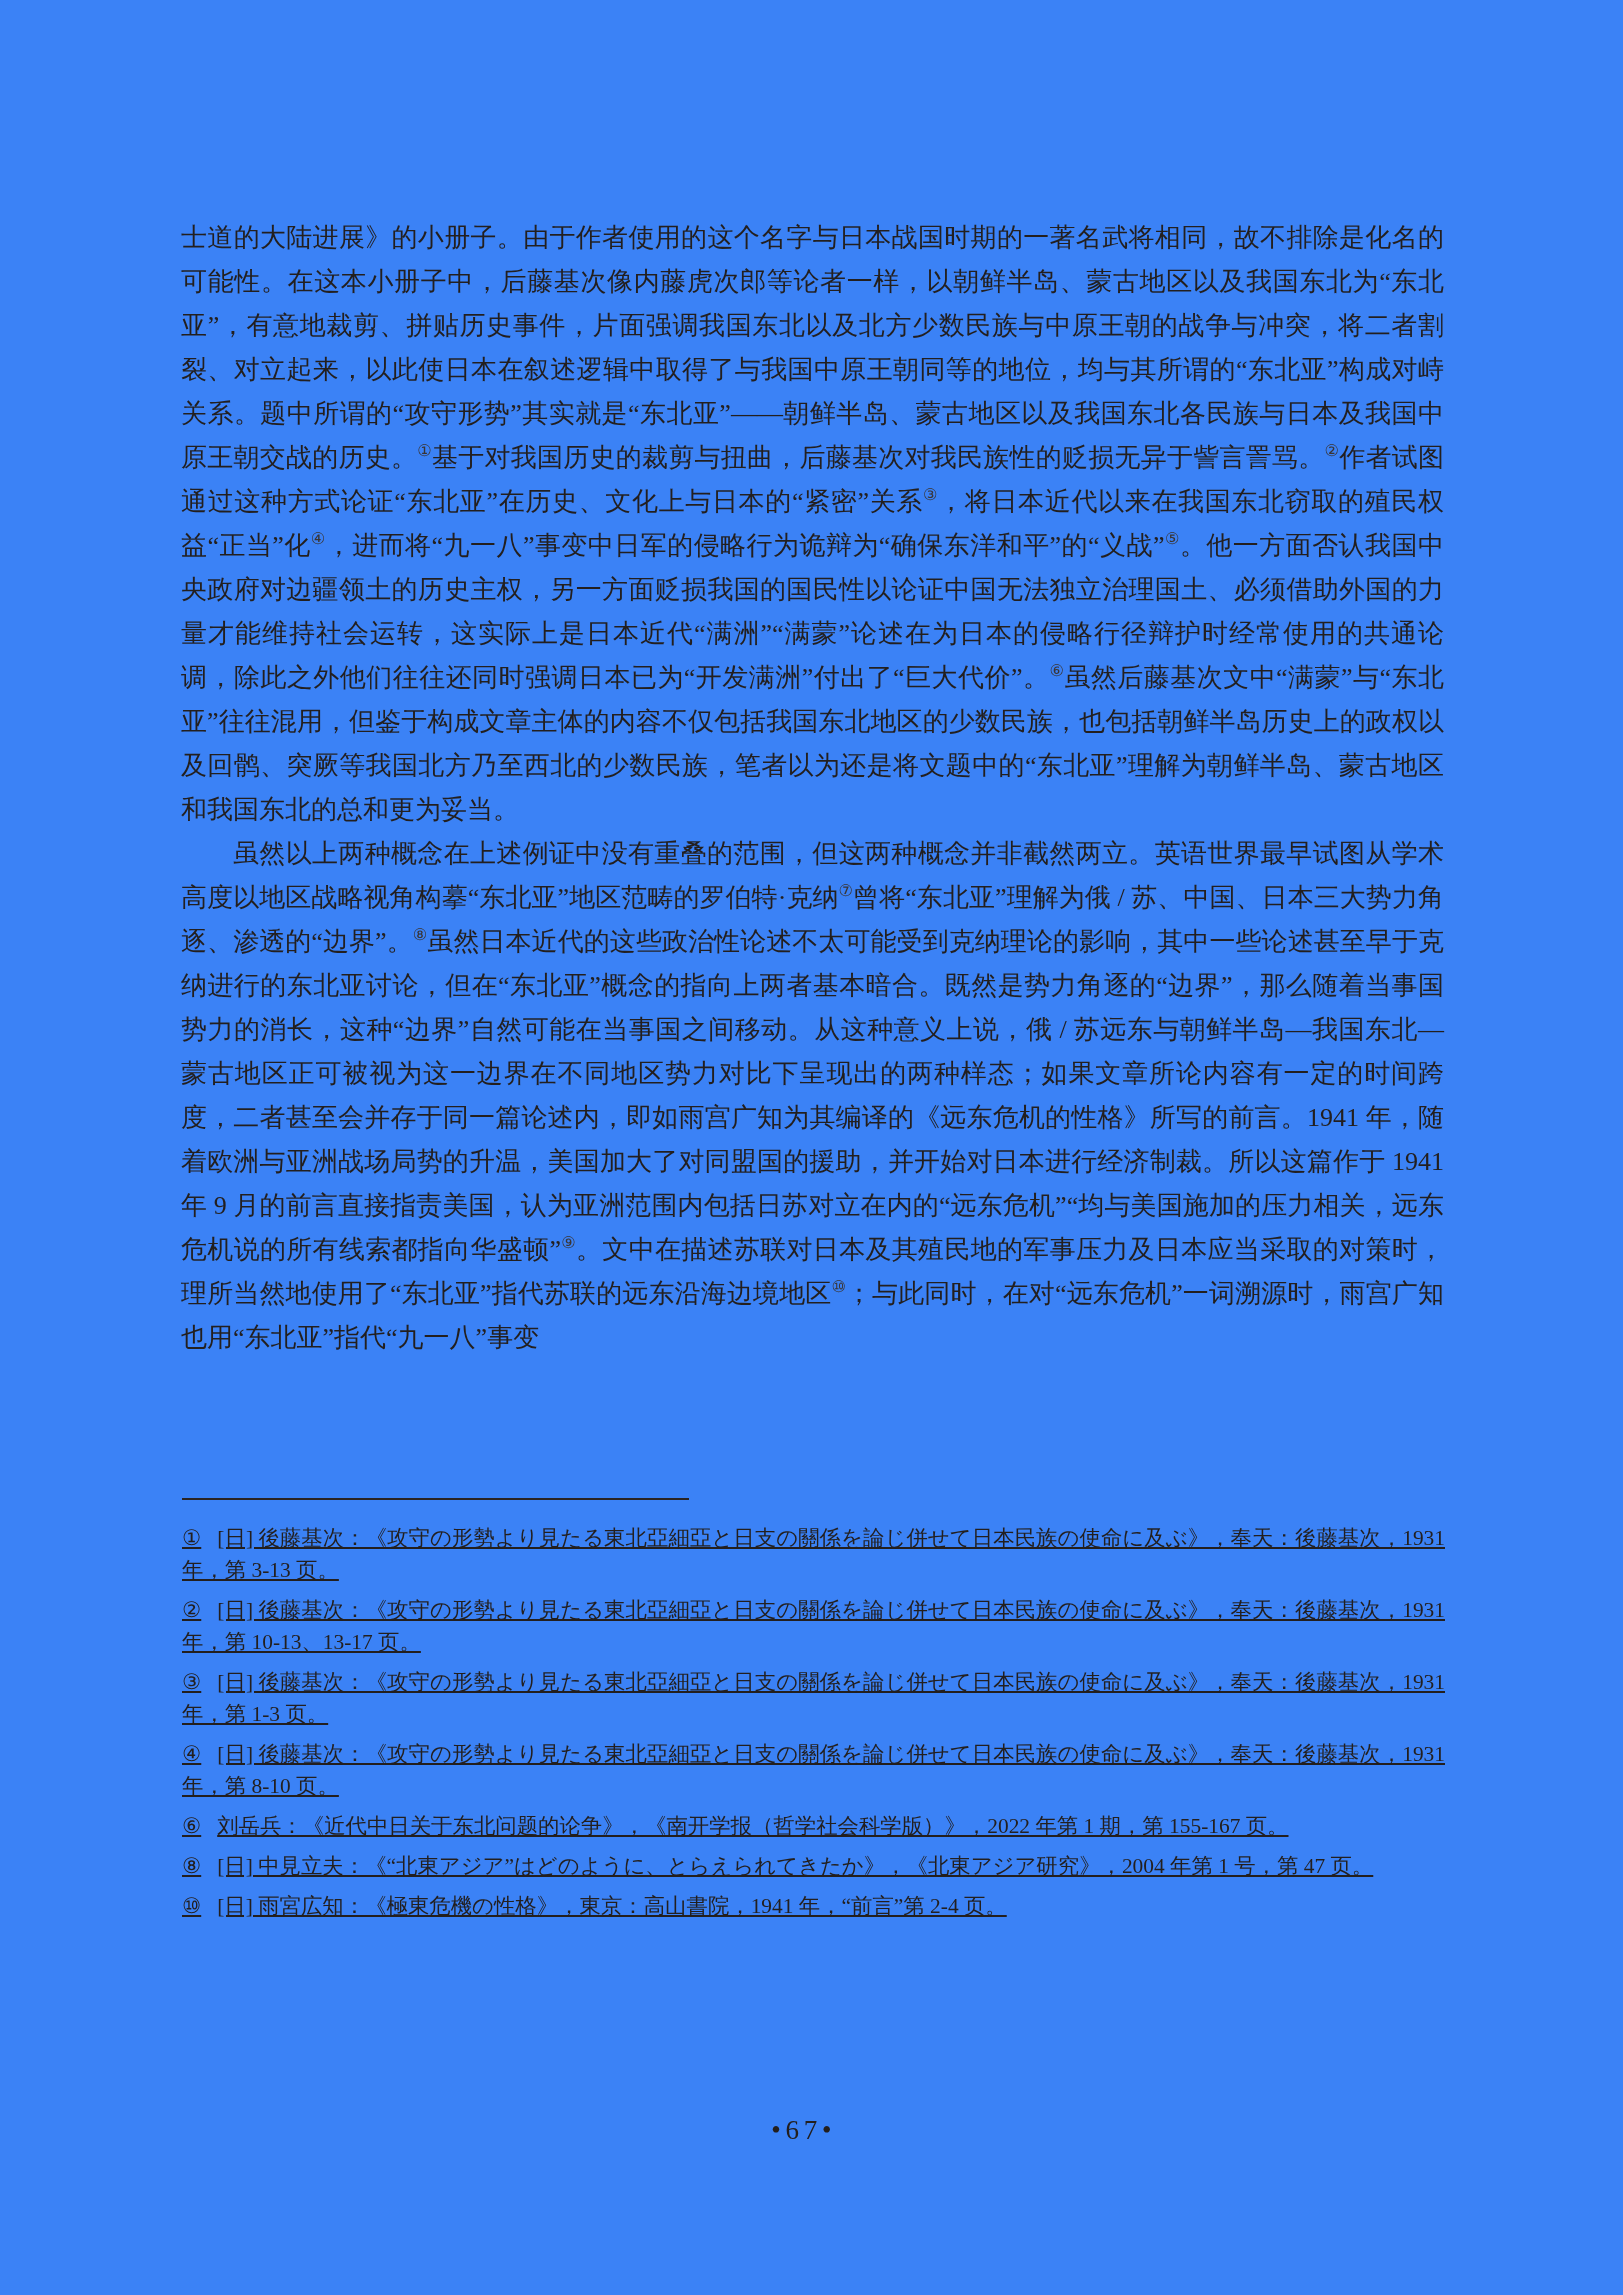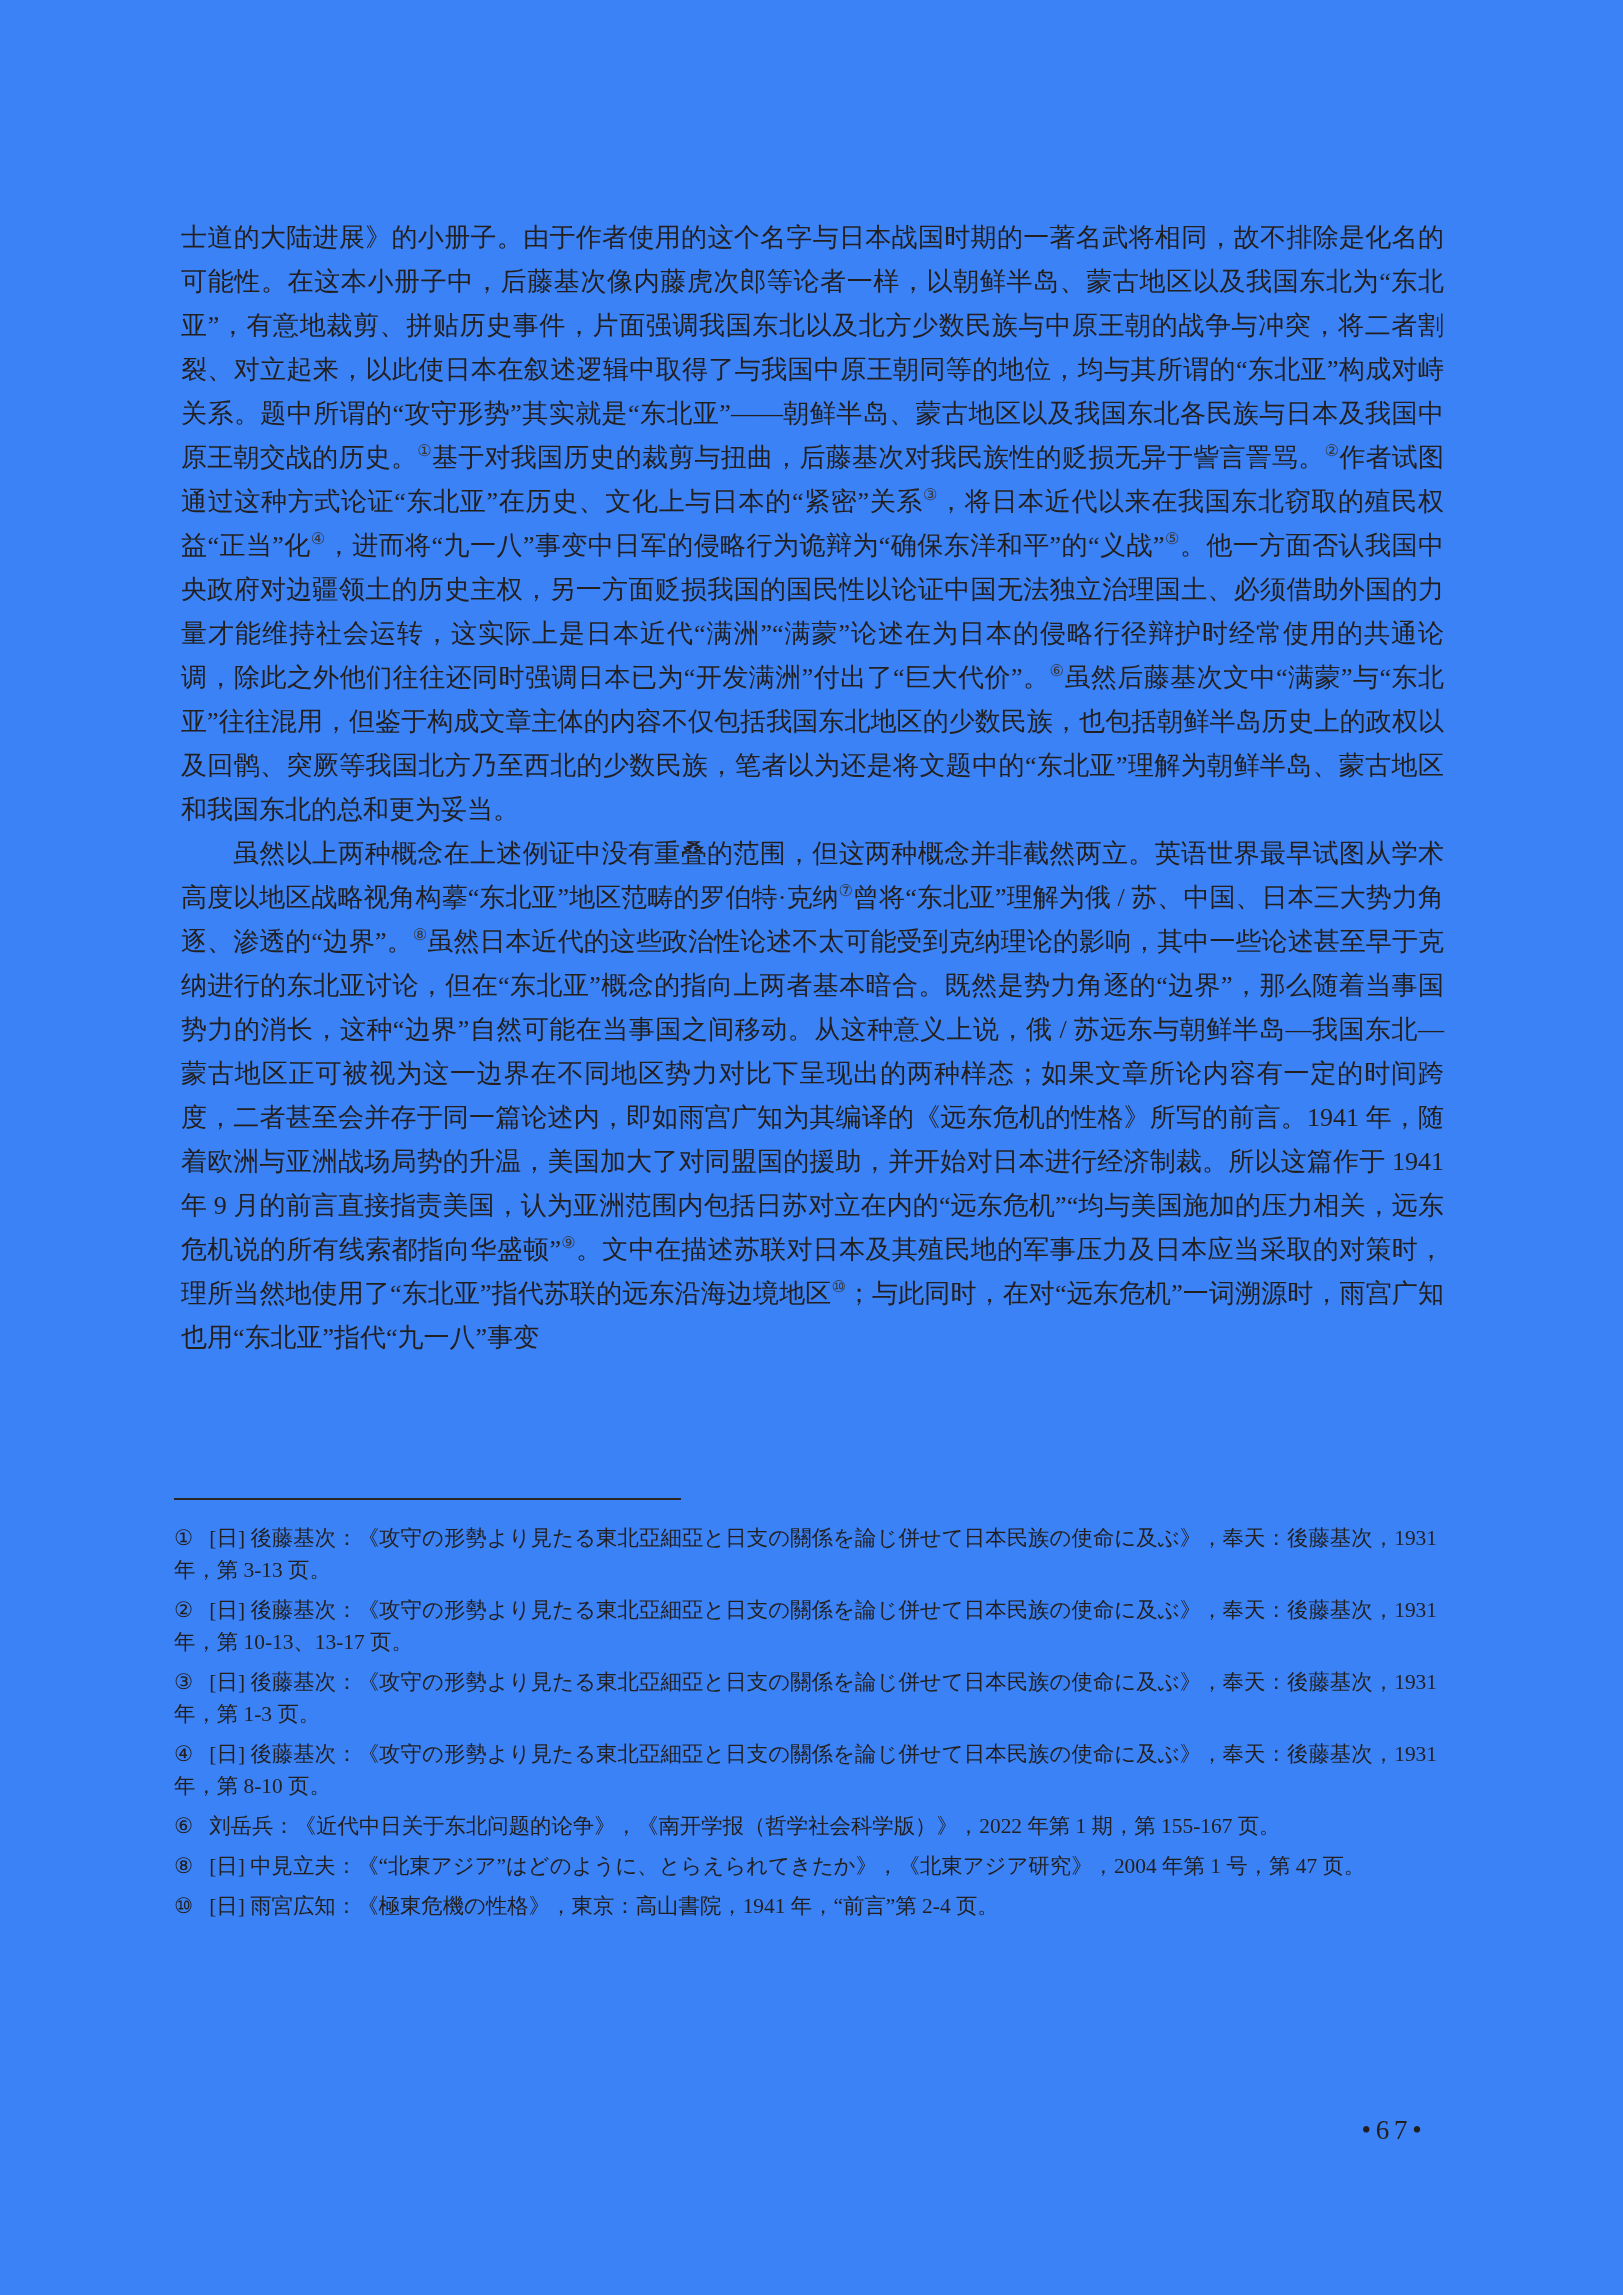--- a/index.html
+++ b/index.html
@@ -26,42 +26,43 @@
   }
   .body-para.indent{text-indent:52px;}
   sup.fnref{
     font-size:0.62em;
     line-height:0;
     vertical-align:super;
     color:#3a3534;
   }
   .footnote-area{
     position:absolute;
-    left:174px;top:1498px;
+    left:182px;top:1498px;
     width:1263px;
+    text-decoration:underline;
   }
   .fn-sep{
     width:507px;height:0;
     border-top:2.4px solid #2a2423;
     margin:0 0 22px 0;
   }
   .fn-entry{
     font-size:21.4px;
     line-height:32px;
     text-align:justify;
     text-justify:inter-ideograph;
     word-break:break-all;
     margin:0 0 8px 0;
   }
   .fn-marker{margin-right:16px;}
   .page-number{
     position:absolute;
     left:181px;top:2115px;
     width:1263px;
-    text-align:right;
+    text-align:center;
     padding-right:17.4px;
     box-sizing:border-box;
     font-size:27px;
     letter-spacing:4.8px;
     color:#231f1e;
   }
 </style>
 </head>
 <body>
 

